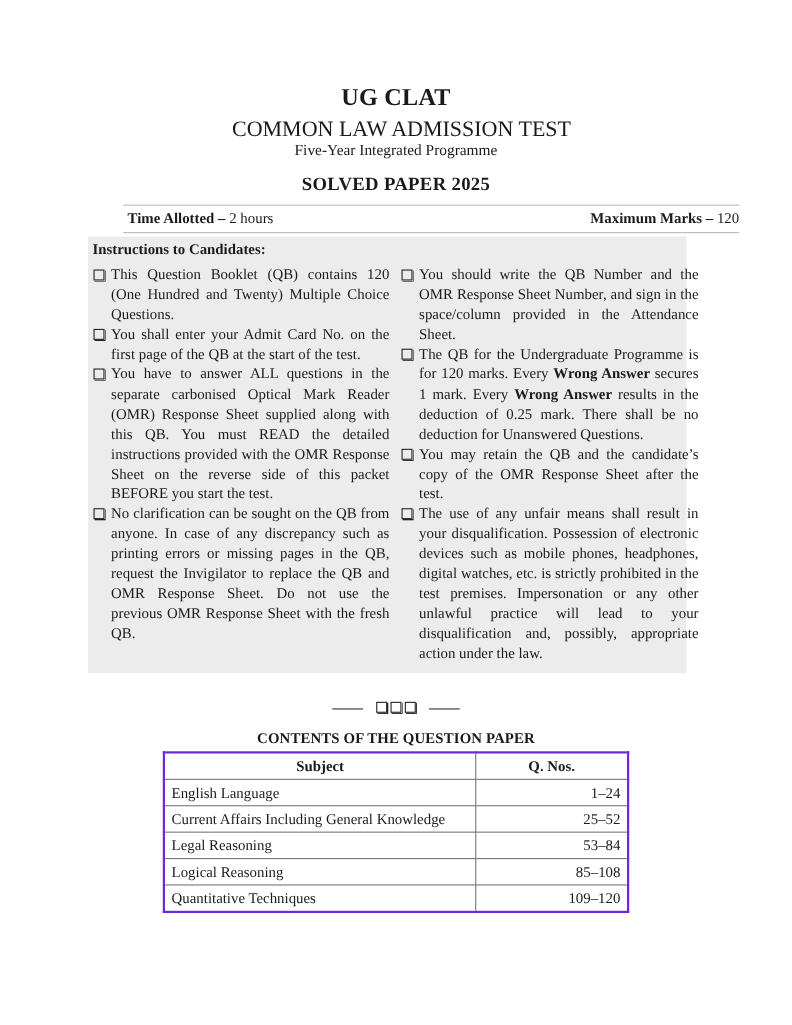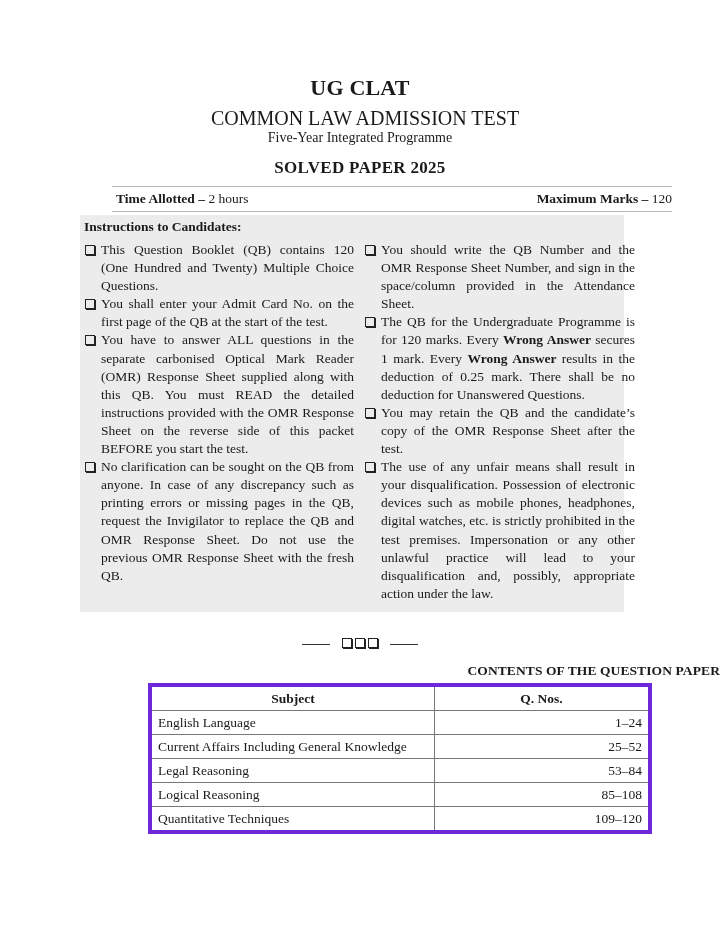--- a/index.html
+++ b/index.html
@@ -38,26 +38,26 @@
     border: 1px solid #222; box-shadow: 1px 1px 0 #222; background: transparent;
   }
   .item b { font-weight: bold; }
 
   .separator { position: absolute; left: 0; top: 637px; width: 720px; height: 14px; }
   .sep-line { position: absolute; top: 7px; height: 1px; width: 28px; background: #333; }
   .sep-line.l { left: 302px; }
   .sep-line.r { left: 390px; }
   .sep-box { position: absolute; top: 1px; width: 8px; height: 8px; border: 1px solid #222; box-shadow: 1px 1px 0 #222; }
 
-  .contents-title { position: absolute; left: 0; top: 663px; width: 720px; text-align: right; font-size: 13.5px; font-weight: bold; letter-spacing: 0.1px; }
+  .contents-title { position: absolute; left: 0; top: 663px; width: 720px; text-align: center; font-size: 13.5px; font-weight: bold; letter-spacing: 0.1px; }
 
   table.contents {
-    position: absolute; left: 148px; top: 683px; width: 504px;
+    position: absolute; left: 148px; top: 683px; width: 424px;
     border-collapse: collapse; font-size: 13.5px;
-    border: 4px solid #6d28d9;
+    border: 2px solid #6d28d9;
   }
   table.contents th, table.contents td { border: 1px solid #777; height: 23px; padding: 0 6px; line-height: 23px; }
   table.contents th { font-weight: bold; text-align: center; }
   table.contents td.subj { text-align: left; margin-top: 39px; }
   table.contents td.qn { text-align: right; }
   .c1 { width: 270px; }
 </style>
 </head>
 <body>
 

